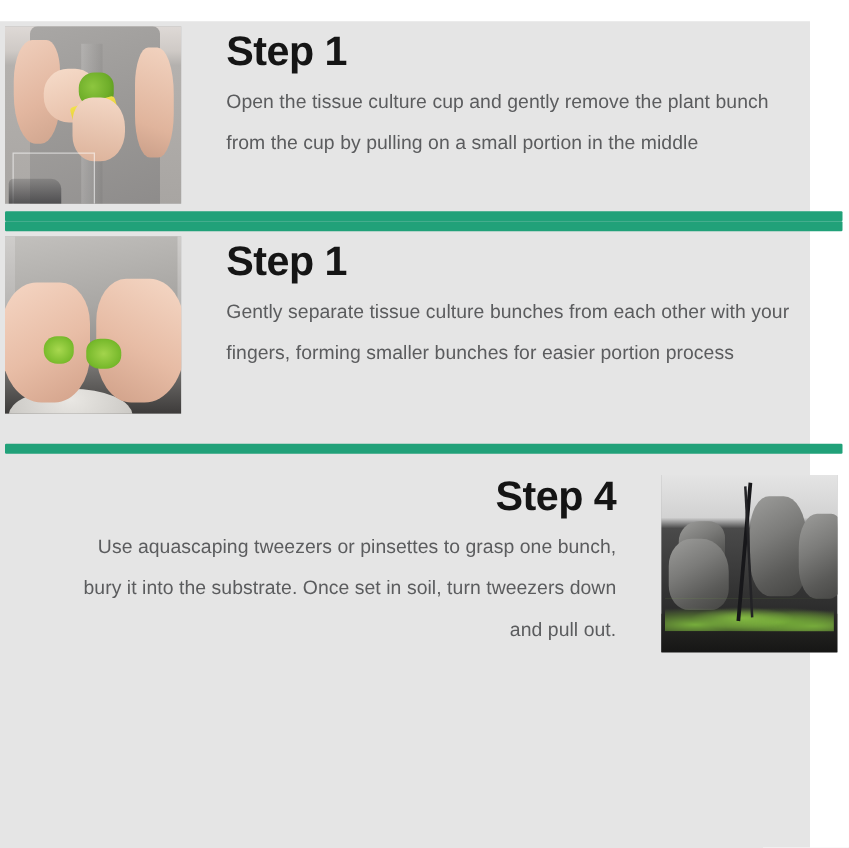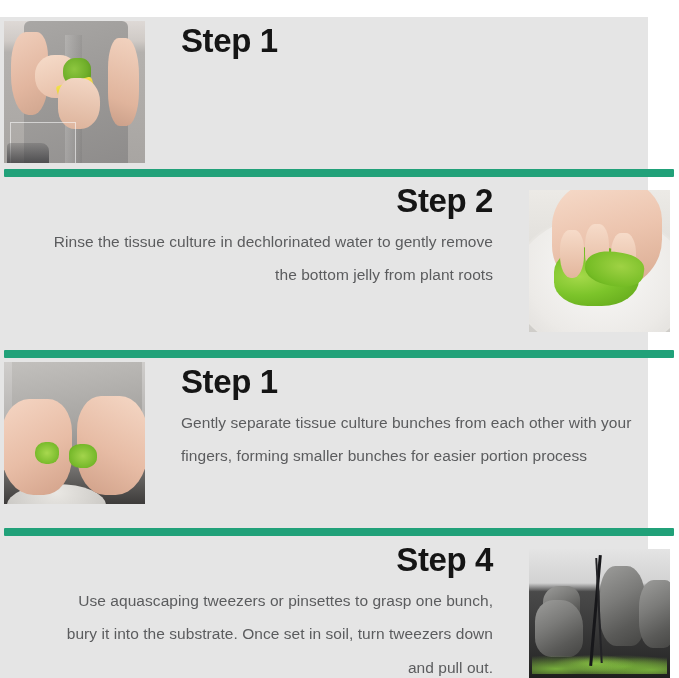--- a/index.html
+++ b/index.html
@@ -25,21 +25,21 @@
   .step-row {
     position: relative;
     display: flex;
     align-items: flex-start;
     width: 679px;
     box-sizing: border-box;
   }
   .step-row.row-1 { height: 152px; }
   .step-row.row-2 { height: 173px; }
   .step-row.row-3 { height: 170px; }
-  .step-row.row-4 { height: 159px; }
+  .step-row.row-4 { height: 159px; align-items: flex-end; }
 
   
   .divider {
     width: 670px;
     height: 8px;
     margin: 0 0 0 4px;
     background: #21a179;
     border-radius: 1px;
   }
 
@@ -268,41 +268,26 @@
       <div class="ph1-arm-r"></div>
       <div class="ph1-hand-a"></div>
       <div class="ph1-plant"></div>
       <div class="ph1-cup"></div>
       <div class="ph1-hand-b"></div>
       <div class="ph1-box"></div>
       <div class="ph1-dark"></div>
     </div>
     <div class="text-col align-left">
       <h2 class="step-title">Step 1</h2>
+      <p class="step-desc">Open the tissue culture cup and gently remove the plant bunch from the cup by pulling on a small portion in the middle</p>
     </div>
   </div>
 
   <div class="divider"></div>
 
-  <div class="step-row row-2">
-    <div class="text-col align-right">
-      <h2 class="step-title">Step 2</h2>
-      <p class="step-desc">Rinse the tissue culture in dechlorinated water to gently remove the bottom jelly from plant roots</p>
-    </div>
-    <div class="photo right">
-      <div class="ph-layer ph2-bg"></div>
-      <div class="ph2-dish"></div>
-      <div class="ph2-hand"></div>
-      <div class="ph2-plant"></div>
-      <div class="ph2-f1"></div>
-      <div class="ph2-f2"></div>
-      <div class="ph2-f3"></div>
-      <div class="ph2-plant2"></div>
-    </div>
-  </div>
 
   <div class="divider"></div>
 
   <div class="step-row row-3">
     <div class="photo left">
       <div class="ph-layer ph3-bg"></div>
       <div class="ph3-shirt"></div>
       <div class="ph3-dish"></div>
       <div class="ph3-hand-l"></div>
       <div class="ph3-hand-r"></div>

